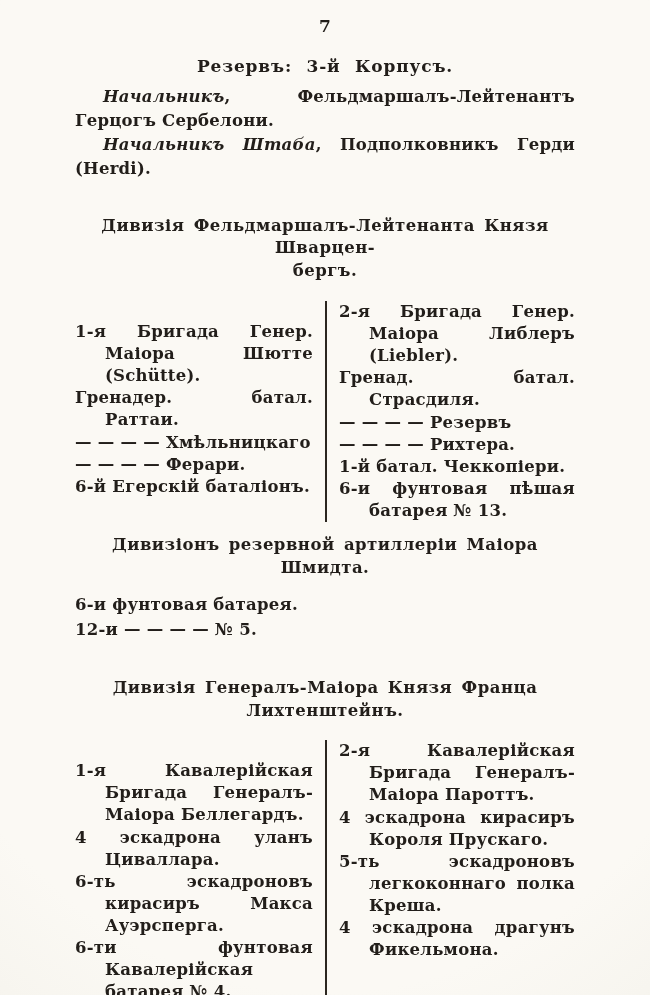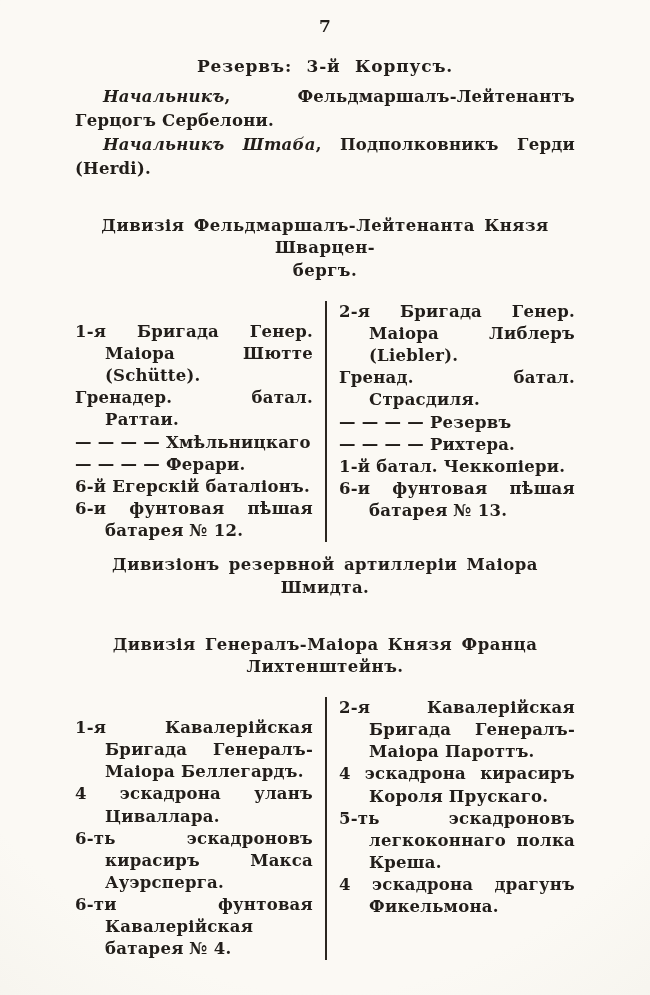--- a/index.html
+++ b/index.html
@@ -100,34 +100,37 @@
     <div>бергъ.</div>
   </div>
 
   <div class="cols">
     <div class="col col-left">
       <p class="entry">1-я Бригада Генер. Маіора Шютте (Schütte).</p>
       <p class="entry">Гренадер. батал. Раттаи.</p>
       <p class="entry">— — — — Хмѣльницкаго</p>
       <p class="entry">— — — — Ферари.</p>
       <p class="entry">6-й Егерскій баталіонъ.</p>
-      <p class="entry">6-и фунтовая пѣшая батарея № 12.</p>
     </div>
     <div class="col col-right">
       <p class="entry">2-я Бригада Генер. Маіора Либлеръ (Liebler).</p>
       <p class="entry">Гренад. батал. Страсдиля.</p>
       <p class="entry">— — — — Резервъ</p>
       <p class="entry">— — — — Рихтера.</p>
       <p class="entry">1-й батал. Чеккопіери.</p>
       <p class="entry">6-и фунтовая пѣшая батарея № 13.</p>
     </div>
   </div>
 
   <div class="heading gap-md">Дивизіонъ резервной артиллеріи Маіора Шмидта.</div>
 
+  <div class="gap-md">
+    <p class="plain-line">6-и фунтовая батарея.</p>
+    <p class="plain-line">12-и — — — — № 5.</p>
+  </div>
 
   <div class="heading gap-lg">Дивизія Генералъ-Маіора Князя Франца Лихтенштейнъ.</div>
 
   <div class="cols">
     <div class="col col-left">
       <p class="entry">1-я Кавалерійская Бригада Генералъ-Маіора Беллегардъ.</p>
       <p class="entry">4 эскадрона уланъ Циваллара.</p>
       <p class="entry">6-ть эскадроновъ кирасиръ Макса Ауэрсперга.</p>
       <p class="entry">6-ти фунтовая Кавалерійская батарея № 4.</p>
     </div>

